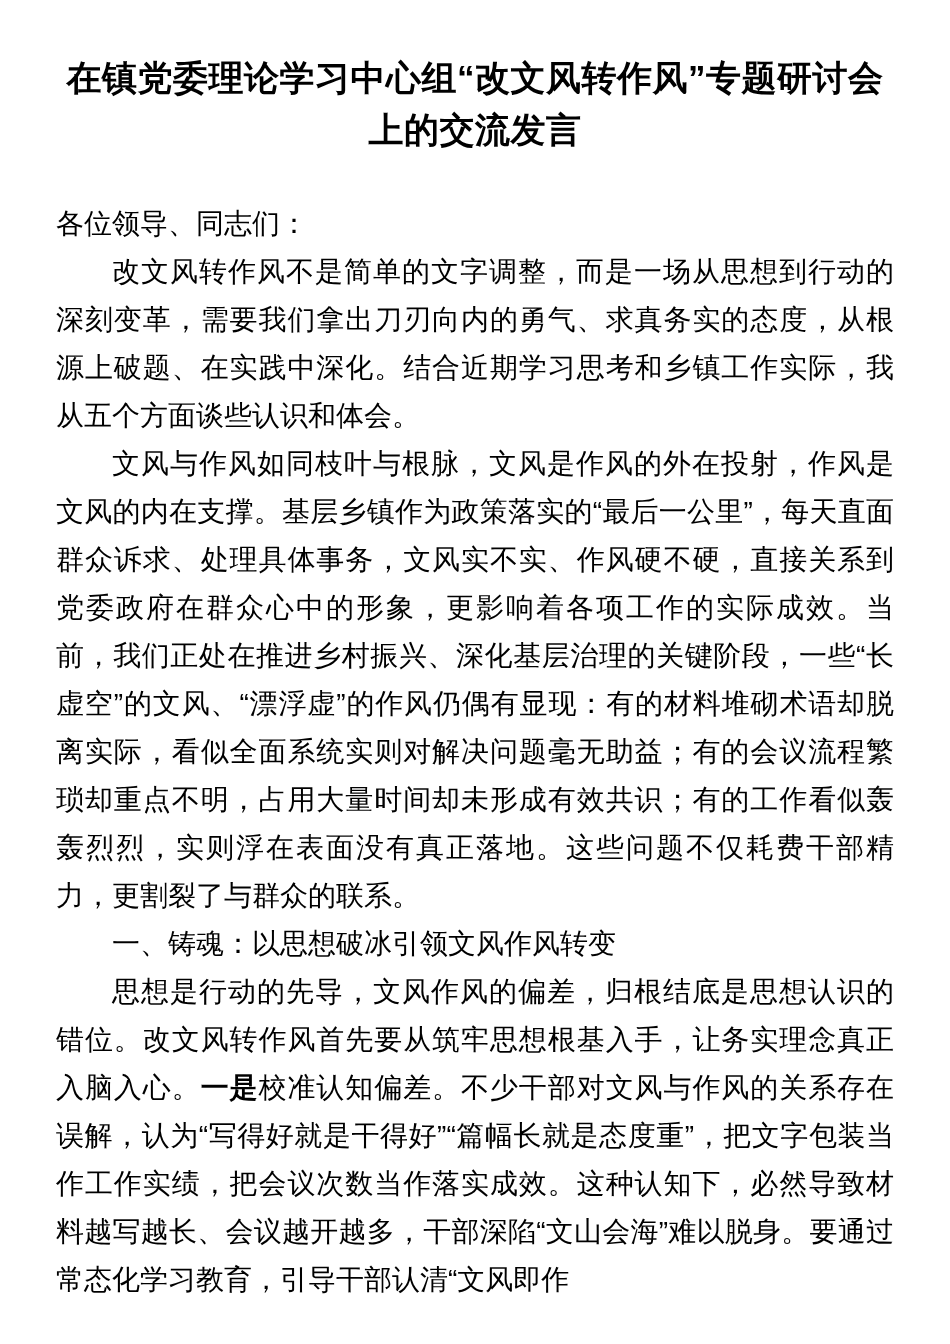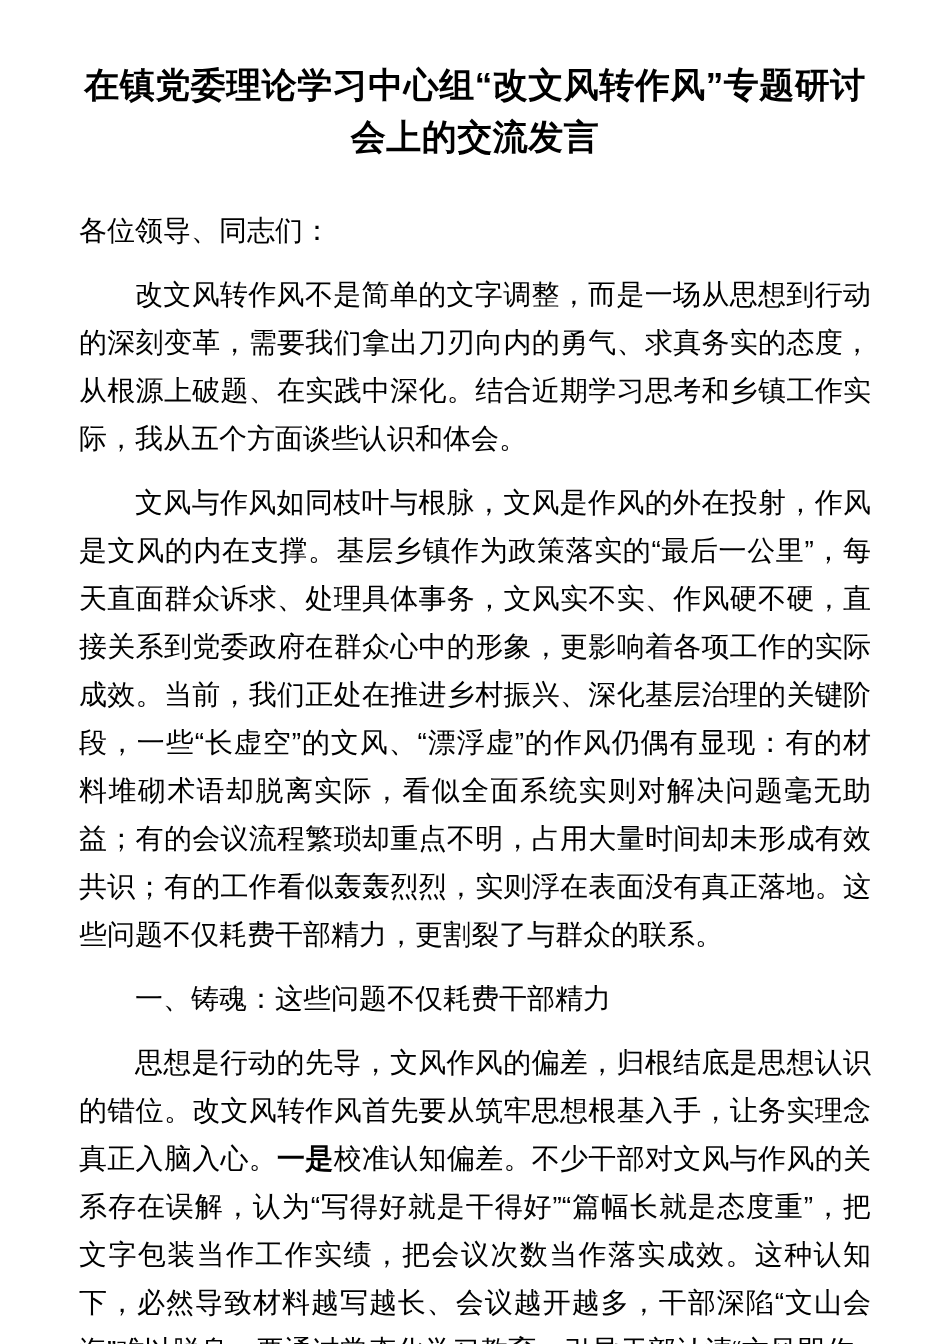--- a/index.html
+++ b/index.html
@@ -13,21 +13,21 @@
     font-family: "Liberation Sans", "DejaVu Sans", sans-serif;
     color: #000000;
     overflow: hidden;
     position: relative;
   }
 
   .page {
     width: 950px;
     height: 1344px;
     box-sizing: border-box;
-    padding: 7px;
+    padding: 0;
     position: relative;
     background: #ffffff;
   }
 
   .doc-title {
     margin: 0;
     padding: 52px 62px 0 62px;
     font-size: 35px;
     line-height: 52px;
     font-weight: bold;
@@ -35,21 +35,21 @@
     letter-spacing: 0.5px;
     word-break: break-all;
   }
 
   .body-block {
     padding: 0 56px 0 56px;
     margin-top: 44px;
   }
 
   p.para {
-    margin: 16px;
+    margin: 0;
     font-size: 28px;
     line-height: 48px;
     text-align: justify;
     text-justify: inter-character;
     word-break: break-all;
     letter-spacing: 0;
   }
 
   p.indent {
     text-indent: 56px;
@@ -71,18 +71,18 @@
   <h1 class="doc-title">在镇党委理论学习中心组“改文风转作风”专题研讨会上的交流发言</h1>
 
   <div class="body-block">
 
     <p class="para noindent">各位领导、同志们：</p>
 
     <p class="para indent">改文风转作风不是简单的文字调整，而是一场从思想到行动的深刻变革，需要我们拿出刀刃向内的勇气、求真务实的态度，从根源上破题、在实践中深化。结合近期学习思考和乡镇工作实际，我从五个方面谈些认识和体会。</p>
 
     <p class="para indent">文风与作风如同枝叶与根脉，文风是作风的外在投射，作风是文风的内在支撑。基层乡镇作为政策落实的“最后一公里”，每天直面群众诉求、处理具体事务，文风实不实、作风硬不硬，直接关系到党委政府在群众心中的形象，更影响着各项工作的实际成效。当前，我们正处在推进乡村振兴、深化基层治理的关键阶段，一些“长虚空”的文风、“漂浮虚”的作风仍偶有显现：有的材料堆砌术语却脱离实际，看似全面系统实则对解决问题毫无助益；有的会议流程繁琐却重点不明，占用大量时间却未形成有效共识；有的工作看似轰轰烈烈，实则浮在表面没有真正落地。这些问题不仅耗费干部精力，更割裂了与群众的联系。</p>
 
-    <p class="para indent">一、铸魂：这些问题不仅耗费干部精力</p>
+    <p class="para indent">一、铸魂：以思想破冰引领文风作风转变</p>
 
     <p class="para indent"><span>思想是行动的先导，文风作风的偏差，归根结底是思想认识的错位。改文风转作风首先要从筑牢思想根基入手，让务实理念真正入脑入心。</span><span class="b">一是</span><span>校准认知偏差。不少干部对文风与作风的关系存在误解，认为“写得好就是干得好”“篇幅长就是态度重”，把文字包装当作工作实绩，把会议次数当作落实成效。这种认知下，必然导致材料越写越长、会议越开越多，干部深陷“文山会海”难以脱身。要通过常态化学习教育，引导干部认清“文风即作</span></p>
 
   </div>
 </div>
 
 </body></html>

